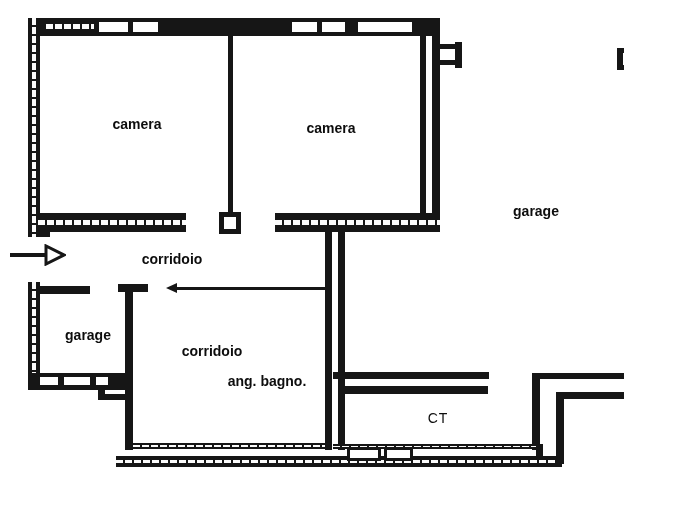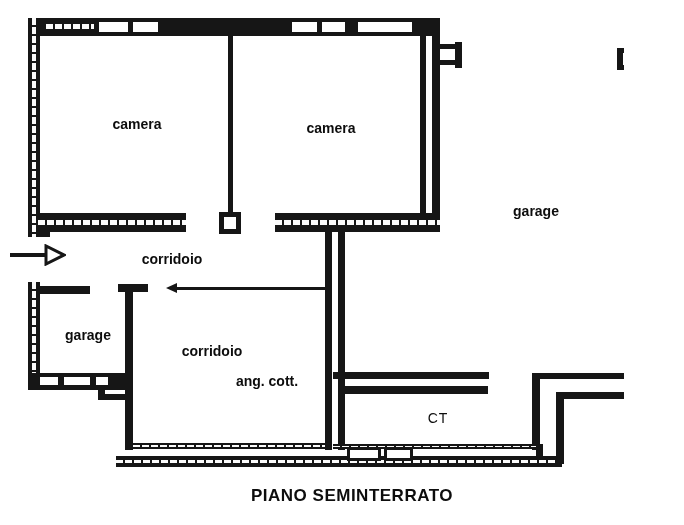--- a/index.html
+++ b/index.html
@@ -106,18 +106,17 @@
   <div class="w" style="left:617px;top:48px;width:38px;height:5px"></div>
   <div class="w" style="left:617px;top:48px;width:6px;height:22px"></div>
   <div class="w" style="left:617px;top:65px;width:20px;height:5px"></div>
 
   <div class="lbl" style="left:137px;top:124px">camera</div>
   <div class="lbl" style="left:331px;top:128px">camera</div>
   <div class="lbl" style="left:536px;top:211px">garage</div>
   <div class="lbl" style="left:172px;top:259px">corridoio</div>
   <div class="lbl" style="left:88px;top:335px">garage</div>
   <div class="lbl" style="left:212px;top:351px">corridoio</div>
-  <div class="lbl" style="left:267px;top:381px">ang. cott.</div>
+  <div class="lbl" style="left:267px;top:381px">ang. bagno.</div>
   <div class="lbl normal" style="left:438px;top:418px">CT</div>
 
-  <div class="caption" style="left:352px;top:496px">PIANO SEMINTERRATO</div>
 
 </div>
 
 </body></html>

